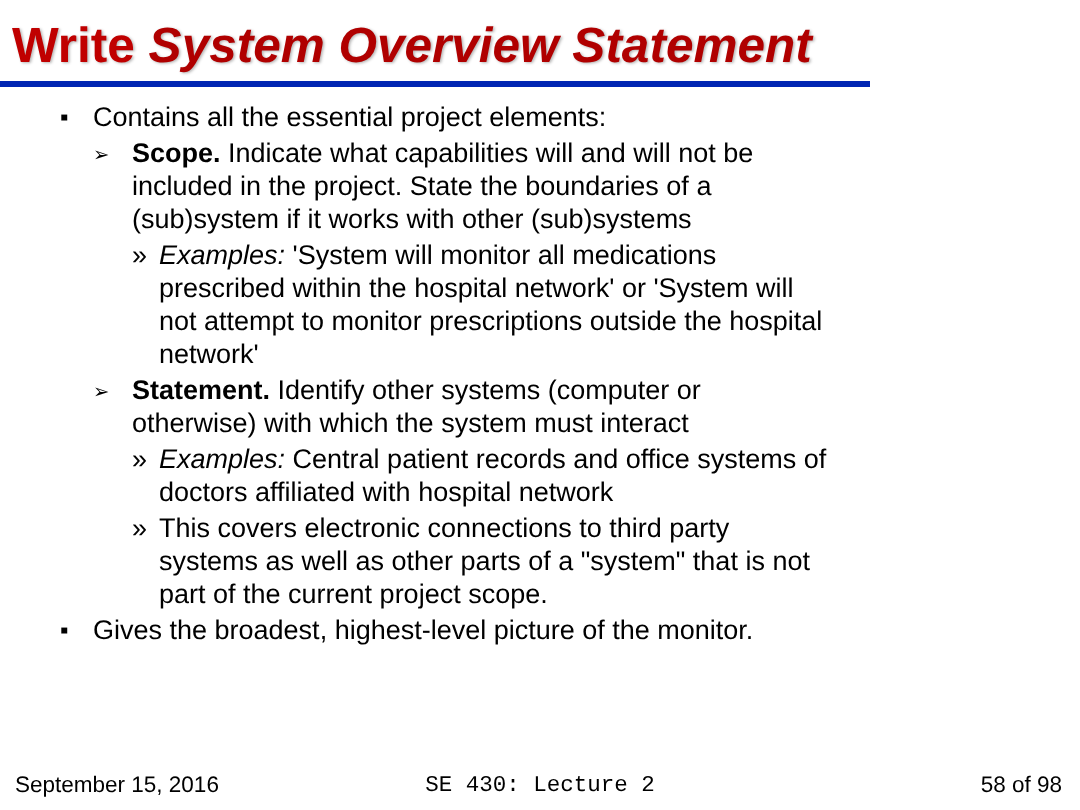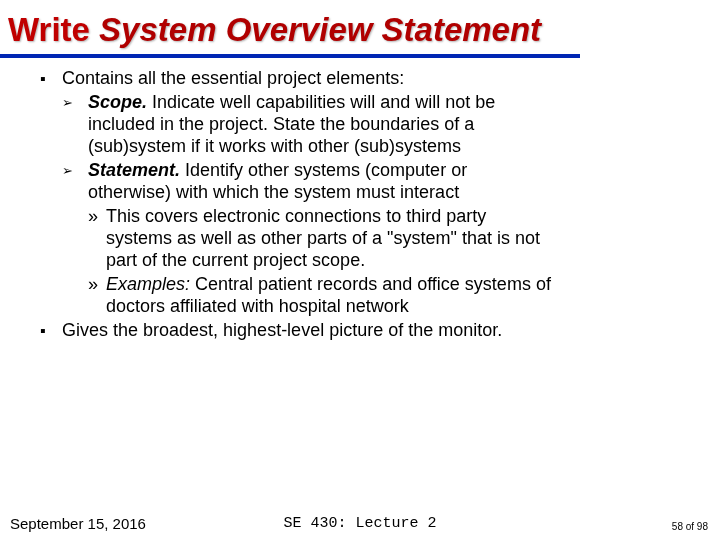--- a/index.html
+++ b/index.html
@@ -101,57 +101,60 @@
     position: absolute;
     width: 720px;
     text-align: center;
     bottom: 0;
     font-family: Liberation Mono, monospace;
   }
   .f-right {
     position: absolute;
     right: 12px;
     bottom: 0;
-    font-size: 10px;
+    font-size: 15px;
   }
-  b { font-weight: bold; font-style: italic; }
+  b { font-weight: bold; }
   .ital { font-style: italic; }
 </style>
 </head>
 <body>
 
 <div class="slide">
 
   <div class="title">
     <span class="w1">Write</span>
     <span>System Overview Statement</span>
   </div>
   <div class="rule"></div>
 
   <div class="content">
 
     <div class="b1">
       <span>Contains all the essential project elements:</span>
     </div>
 
     <div class="b2">
-      <b>Scope.</b><span> Indicate well capabilities will and will not be included in the project. State the boundaries of a (sub)system if it works with other (sub)systems</span>
+      <b>Scope.</b><span> Indicate what capabilities will and will not be included in the project. State the boundaries of a (sub)system if it works with other (sub)systems</span>
     </div>
 
+    <div class="b3">
+      <span class="ital">Examples:</span><span> 'System will monitor all medications prescribed within the hospital network' or 'System will not attempt to monitor prescriptions outside the hospital network'</span>
+    </div>
 
     <div class="b2">
       <b>Statement.</b><span> Identify other systems (computer or otherwise) with which the system must interact</span>
     </div>
 
     <div class="b3">
-      <span>This covers electronic connections to third party systems as well as other parts of a "system" that is not part of the current project scope.</span>
+      <span class="ital">Examples:</span><span> Central patient records and office systems of doctors affiliated with hospital network</span>
     </div>
 
     <div class="b3">
-      <span class="ital">Examples:</span><span> Central patient records and office systems of doctors affiliated with hospital network</span>
+      <span>This covers electronic connections to third party systems as well as other parts of a "system" that is not part of the current project scope.</span>
     </div>
 
     <div class="b1">
       <span>Gives the broadest, highest-level picture of the monitor.</span>
     </div>
 
   </div>
 
   <div class="footer">
     <div class="f-left">September 15, 2016</div>

